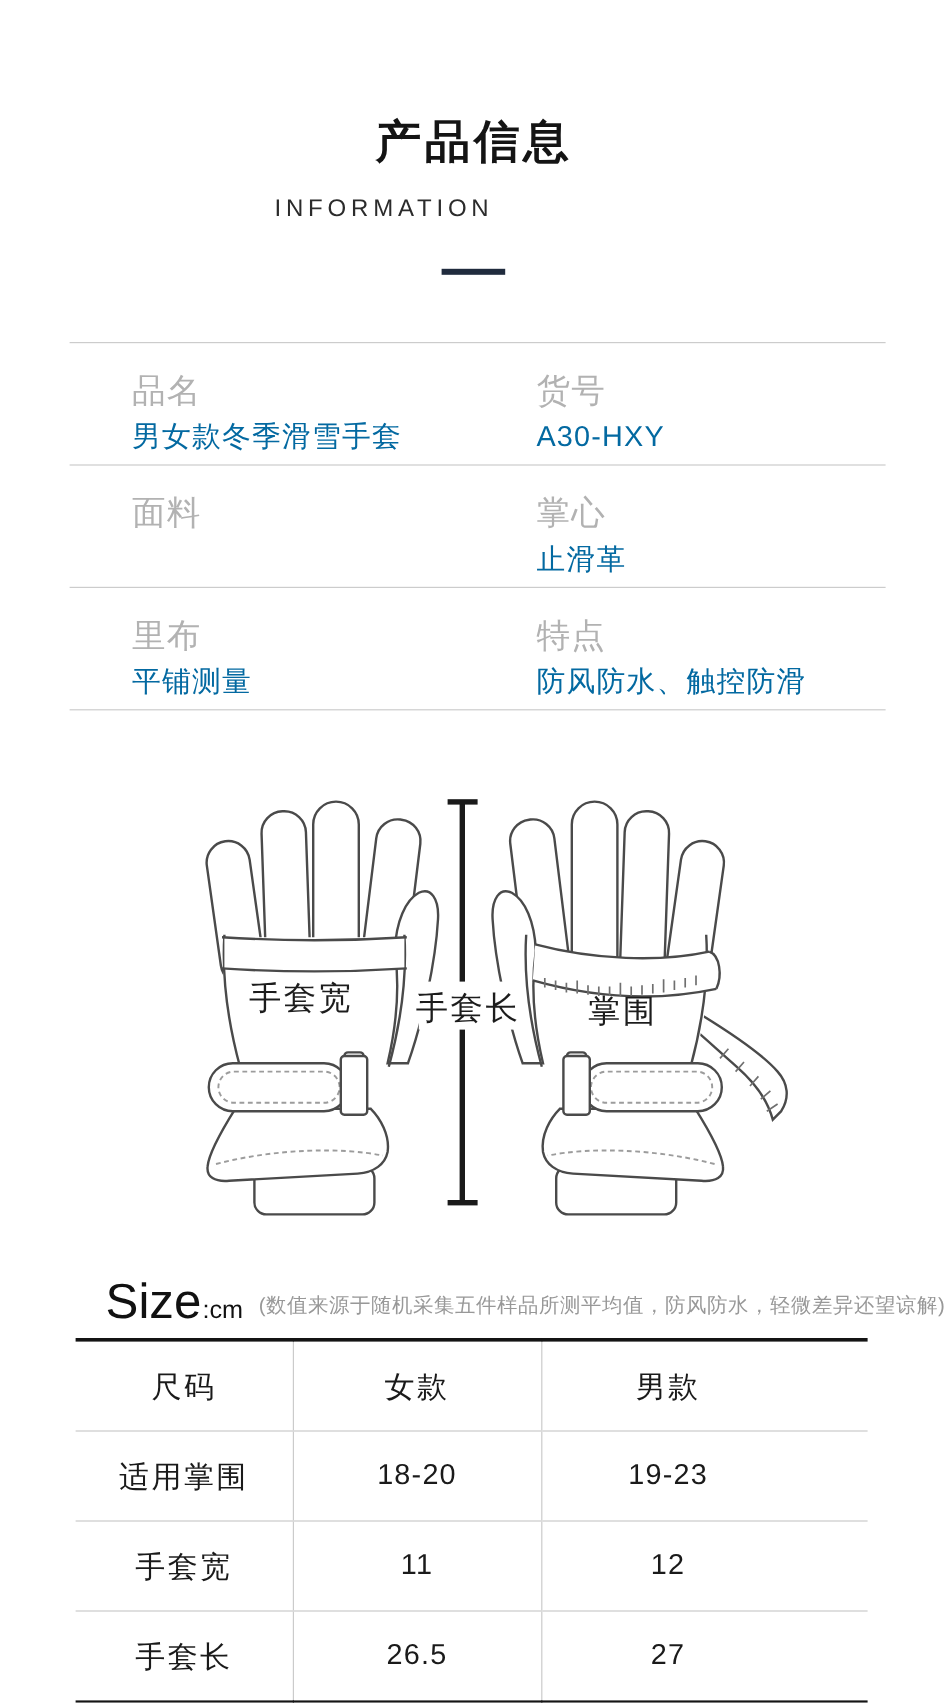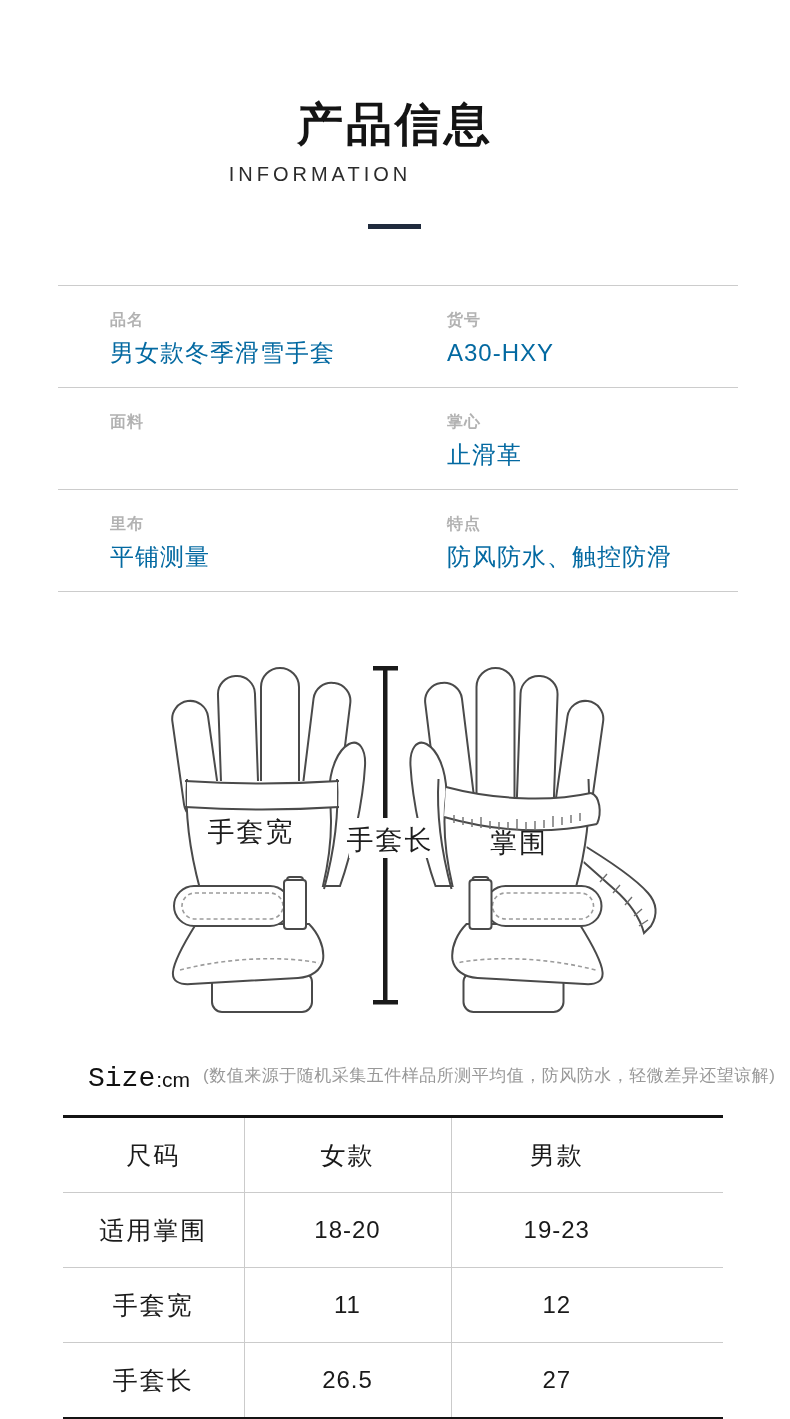--- a/index.html
+++ b/index.html
@@ -7,58 +7,58 @@
     position:relative;
     width:790px;height:1419px;
     background:#ffffff;
     overflow:hidden;
     font-family:"Liberation Sans","DejaVu Sans",sans-serif;
     color:#1f1f1f;
   }
   
   .page-title{
     position:absolute;top:97px;left:0;width:790px;
-    text-align:center;font-size:46px;font-weight:700;
+    text-align:center;font-size:38px;font-weight:700;
     letter-spacing:3px;color:#141414;line-height:1.2;
   }
   .page-subtitle{
     position:absolute;top:163px;left:0;width:640px;
     text-align:center;font-size:20px;font-weight:400;
     letter-spacing:4px;color:#2b2b2b;
   }
   .title-underline{
     position:absolute;top:224px;left:368px;
     width:53px;height:5px;background:#202b3d;
   }
   
   .specs{
     position:absolute;top:285px;left:58px;width:680px;
     border-top:1px solid #cccccc;
   }
   .spec-row{display:flex;height:102px;box-sizing:border-box;border-bottom:1px solid #cccccc;}
   .spec-cell{box-sizing:border-box;padding-top:26px;}
   .spec-cell.c1{width:389px;padding-left:52px;}
   .spec-cell.c2{flex:1;}
-  .spec-label{font-size:16px;line-height:1;color:#b2b2b2;letter-spacing:1px;font-weight:bold;}
+  .spec-label{font-size:28px;line-height:1;color:#b2b2b2;letter-spacing:1px;}
   .spec-value{margin-top:12px;font-size:24px;line-height:1.1;color:#0369a1;letter-spacing:1px;}
   
   .diagram-svg{position:absolute;top:630px;left:0;}
   .g-shape{fill:#ffffff;stroke:#4a4a4a;stroke-width:2;}
   .g-fill{fill:#ffffff;stroke:none;}
   .g-line{fill:none;stroke:#4a4a4a;stroke-width:2;}
   .g-dash{fill:none;stroke:#9c9c9c;stroke-width:1.6;stroke-dasharray:4 3;}
   .g-tick{fill:none;stroke:#6f6f6f;stroke-width:1.4;}
   .dim{fill:#1a1a1a;}
   .diagram-label{
     font-family:"Liberation Sans","DejaVu Sans",sans-serif;
     font-size:27px;fill:#1c1c1c;letter-spacing:2px;
   }
   
   .size-line{position:absolute;top:1064px;left:88px;display:flex;align-items:flex-end;white-space:nowrap;}
-  .size-word{font-size:28px;font-weight:500;line-height:1;color:#111111;font-family:Liberation Mono, monospace;}
+  .size-word{font-size:41px;font-weight:500;line-height:1;color:#111111;}
   .size-unit{font-size:21px;line-height:1;color:#111111;margin:0 0 3px 1px;}
   .size-note{font-size:17px;color:#989898;margin:0 0 6px 13px;letter-spacing:0.5px;}
   
   .size-table{
     position:absolute;top:1115px;left:63px;width:660px;
     border-collapse:collapse;table-layout:fixed;
     border-top:3px solid #141414;border-bottom:3px solid #141414;
   }
   .size-table td{
     height:72px;text-align:center;vertical-align:middle;

